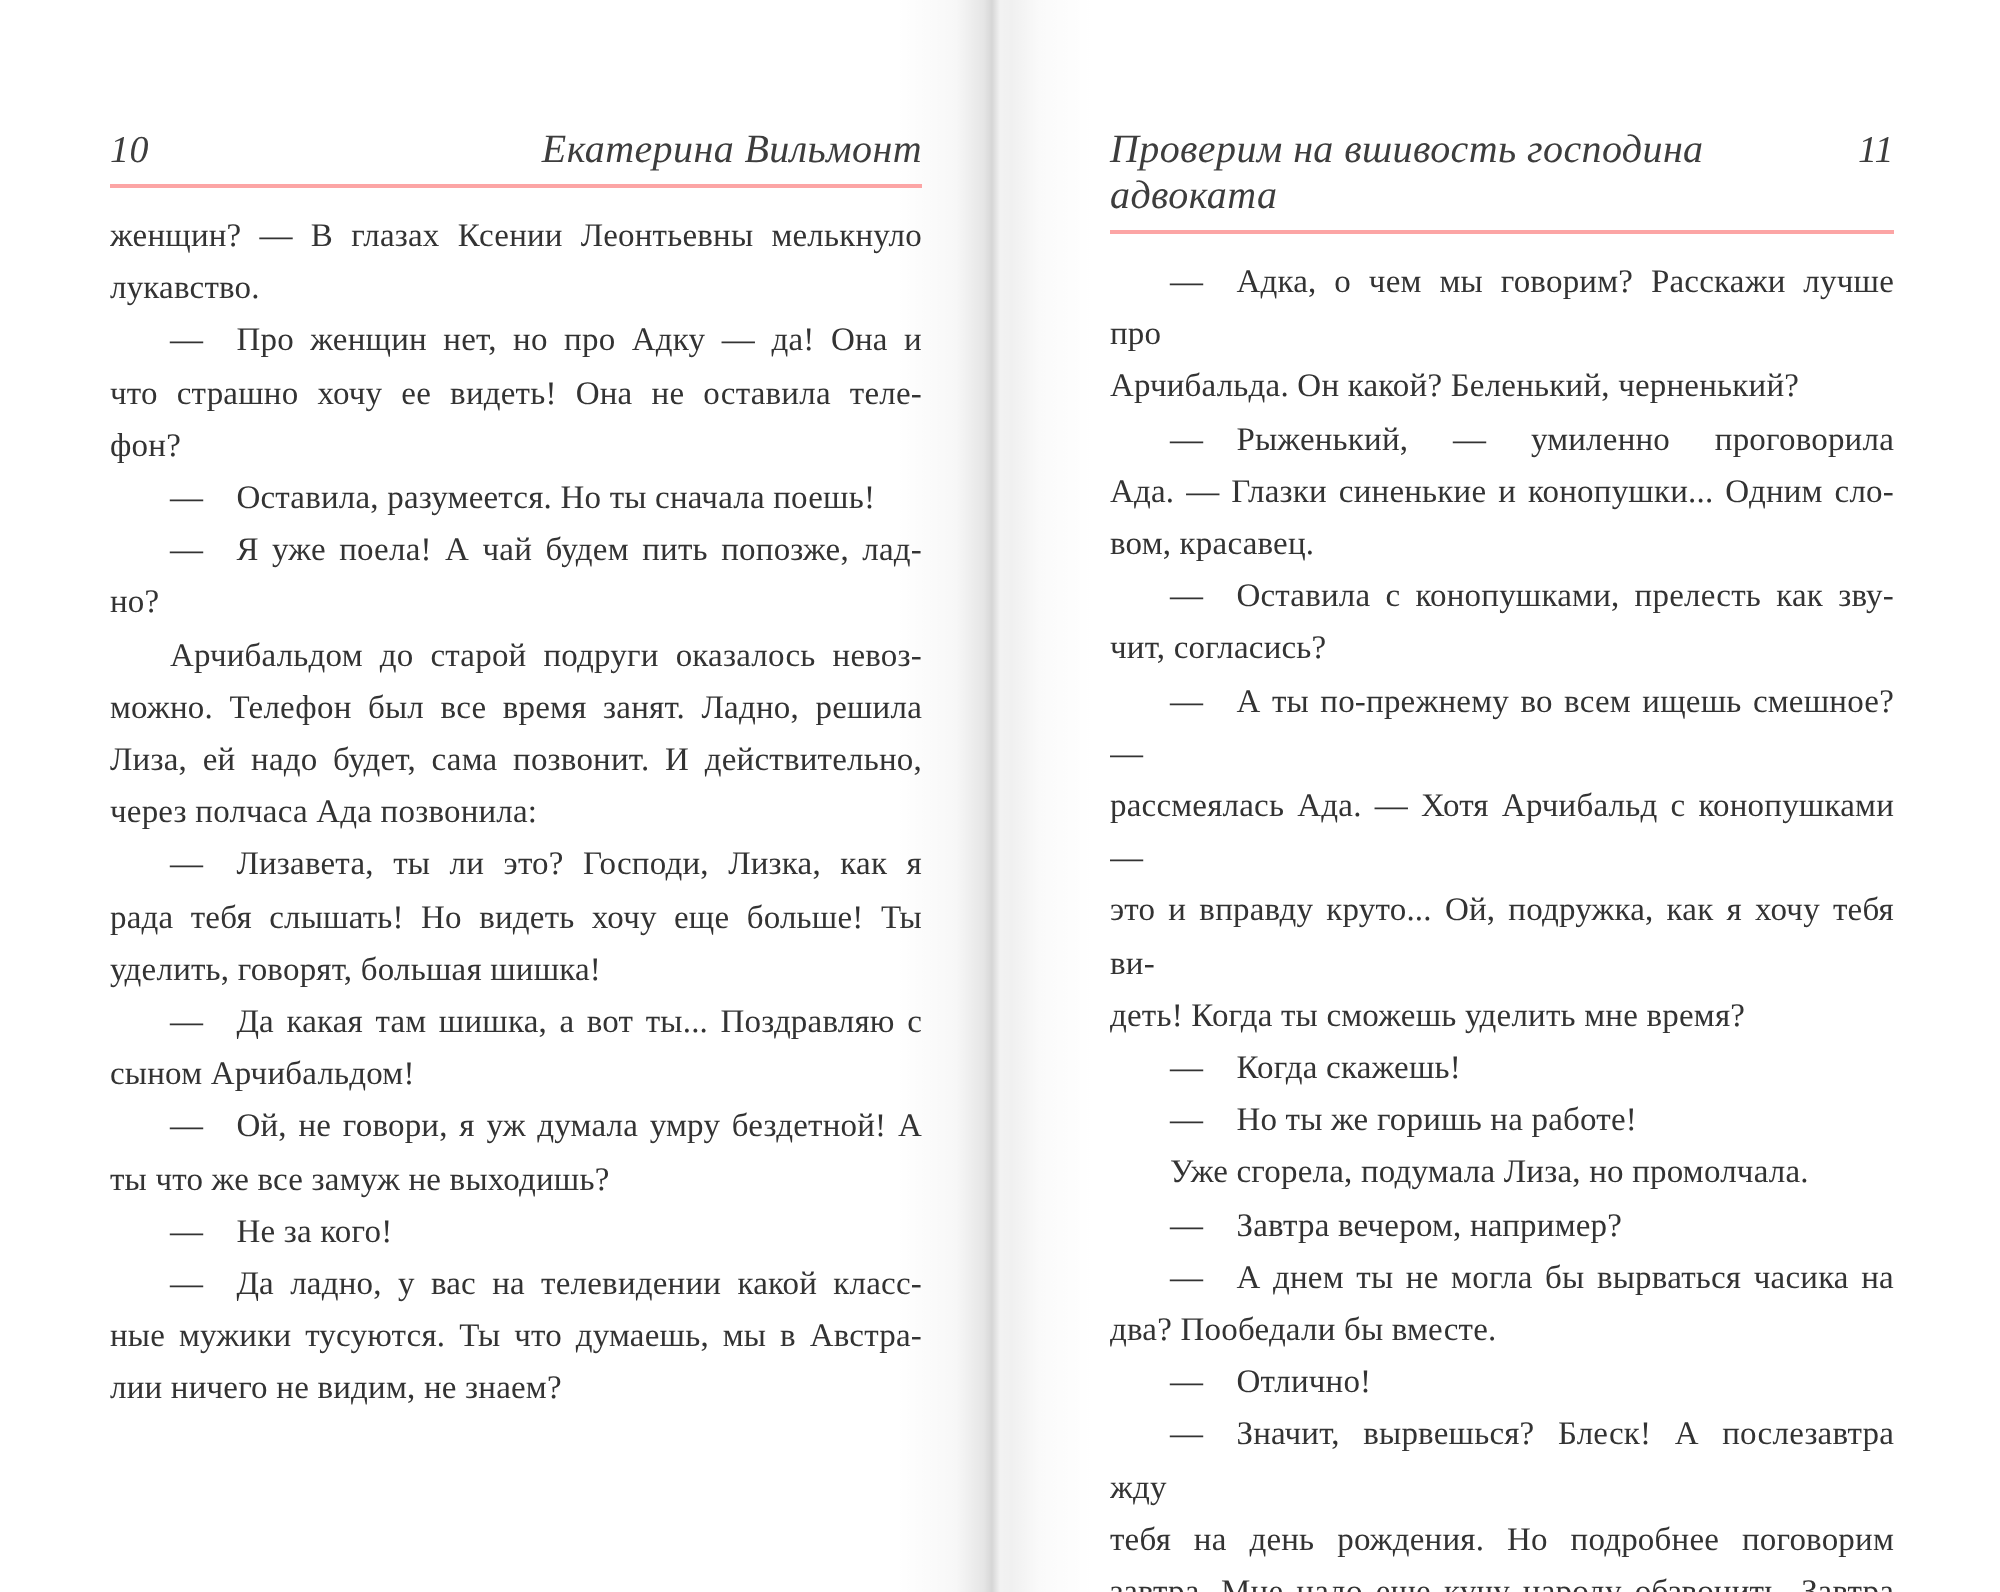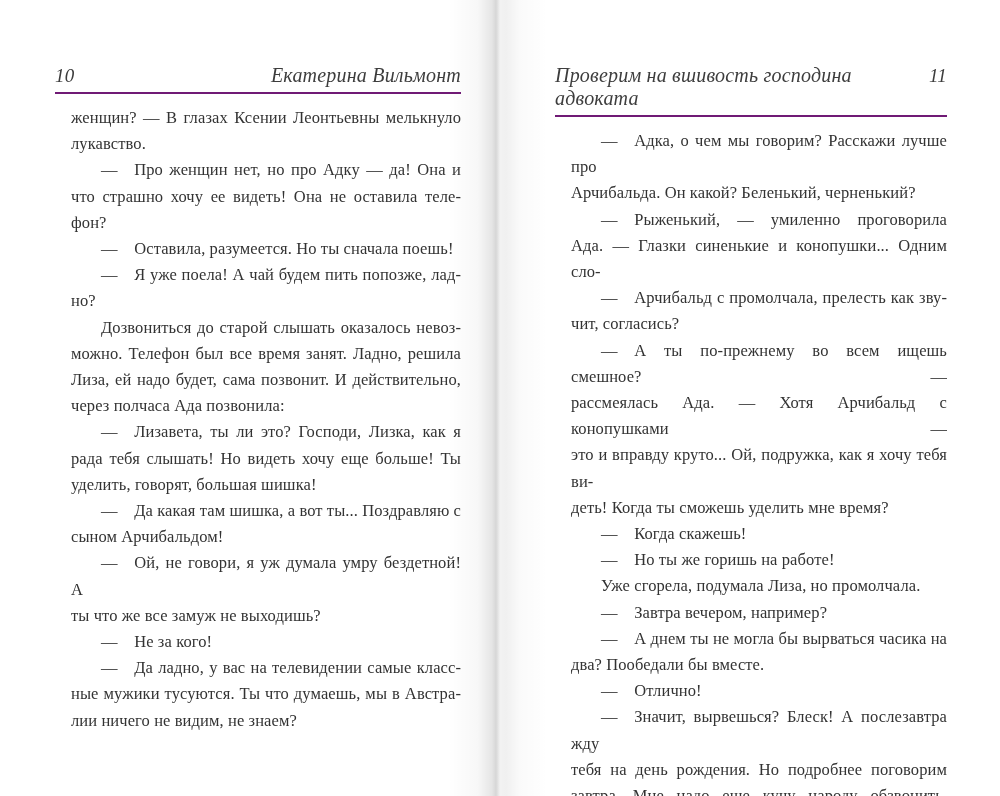--- a/index.html
+++ b/index.html
@@ -37,32 +37,31 @@
   .page.right { left: 555px; width: 392px; }
 
   .page-header {
     display: flex;
     justify-content: space-between;
     align-items: baseline;
     font-style: italic;
     font-size: 20px;
     color: #3d3d3d;
     padding-bottom: 5px;
-    border-bottom: 2px solid #701a75;
+    border-bottom: 2px solid #fca5a5;
     letter-spacing: 0.2px;
   }
   .page-header .page-num { font-size: 19px; }
 
   .page-body {
     margin-top: 11px;
     font-size: 16.5px;
     line-height: 26.2px;
     color: #333333;
     letter-spacing: 0.1px;
-    margin-left: 16px;
   }
   .para { margin: 0; }
   .line {
     text-align: justify;
     text-align-last: justify;
     white-space: normal;
     overflow: hidden;
   }
   .line.last { text-align: left; text-align-last: left; }
   .para.indent .line.first { text-indent: 30px; }
@@ -90,21 +89,21 @@
           <div class="line last">фон?</div>
         </div>
         <div class="para indent">
           <div class="line first last">— Оставила, разумеется. Но ты сначала поешь!</div>
         </div>
         <div class="para indent">
           <div class="line first">— Я уже поела! А чай будем пить попозже, лад-</div>
           <div class="line last">но?</div>
         </div>
         <div class="para indent">
-          <div class="line first">Дозвониться до старой слышать оказалось невоз-</div>
+          <div class="line first">Арчибальдом до старой подруги оказалось невоз-</div>
           <div class="line">можно. Телефон был все время занят. Ладно, решила</div>
           <div class="line">Лиза, ей надо будет, сама позвонит. И действительно,</div>
           <div class="line last">через полчаса Ада позвонила:</div>
         </div>
         <div class="para indent">
           <div class="line first">— Лизавета, ты ли это? Господи, Лизка, как я</div>
           <div class="line">рада тебя слышать! Но видеть хочу еще больше! Ты</div>
           <div class="line last">уделить, говорят, большая шишка!</div>
         </div>
         <div class="para indent">
@@ -112,43 +111,44 @@
           <div class="line last">сыном Арчибальдом!</div>
         </div>
         <div class="para indent">
           <div class="line first">— Ой, не говори, я уж думала умру бездетной! А</div>
           <div class="line last">ты что же все замуж не выходишь?</div>
         </div>
         <div class="para indent">
           <div class="line first last">— Не за кого!</div>
         </div>
         <div class="para indent">
-          <div class="line first">— Да ладно, у вас на телевидении самые класс-</div>
+          <div class="line first">— Да ладно, у вас на телевидении какой класс-</div>
           <div class="line">ные мужики тусуются. Ты что думаешь, мы в Австра-</div>
           <div class="line last">лии ничего не видим, не знаем?</div>
         </div>
       </div>
   </div>
 
   <div class="page right">
     <div class="page-header">
       <span class="running-title">Проверим на вшивость господина адвоката</span>
       <span class="page-num">11</span>
     </div>
     <div class="page-body">
         <div class="para indent">
           <div class="line first">— Адка, о чем мы говорим? Расскажи лучше про</div>
           <div class="line last">Арчибальда. Он какой? Беленький, черненький?</div>
         </div>
         <div class="para indent">
           <div class="line first">— Рыженький, — умиленно проговорила</div>
           <div class="line">Ада. — Глазки синенькие и конопушки... Одним сло-</div>
+          <div class="line last">вом, красавец.</div>
         </div>
         <div class="para indent">
-          <div class="line first">— Арчибальд с промолчала, прелесть как зву-</div>
+          <div class="line first">— Оставила с конопушками, прелесть как зву-</div>
           <div class="line last">чит, согласись?</div>
         </div>
         <div class="para indent">
           <div class="line first">— А ты по-прежнему во всем ищешь смешное? —</div>
           <div class="line">рассмеялась Ада. — Хотя Арчибальд с конопушками —</div>
           <div class="line">это и вправду круто... Ой, подружка, как я хочу тебя ви-</div>
           <div class="line last">деть! Когда ты сможешь уделить мне время?</div>
         </div>
         <div class="para indent">
           <div class="line first last">— Когда скажешь!</div>

